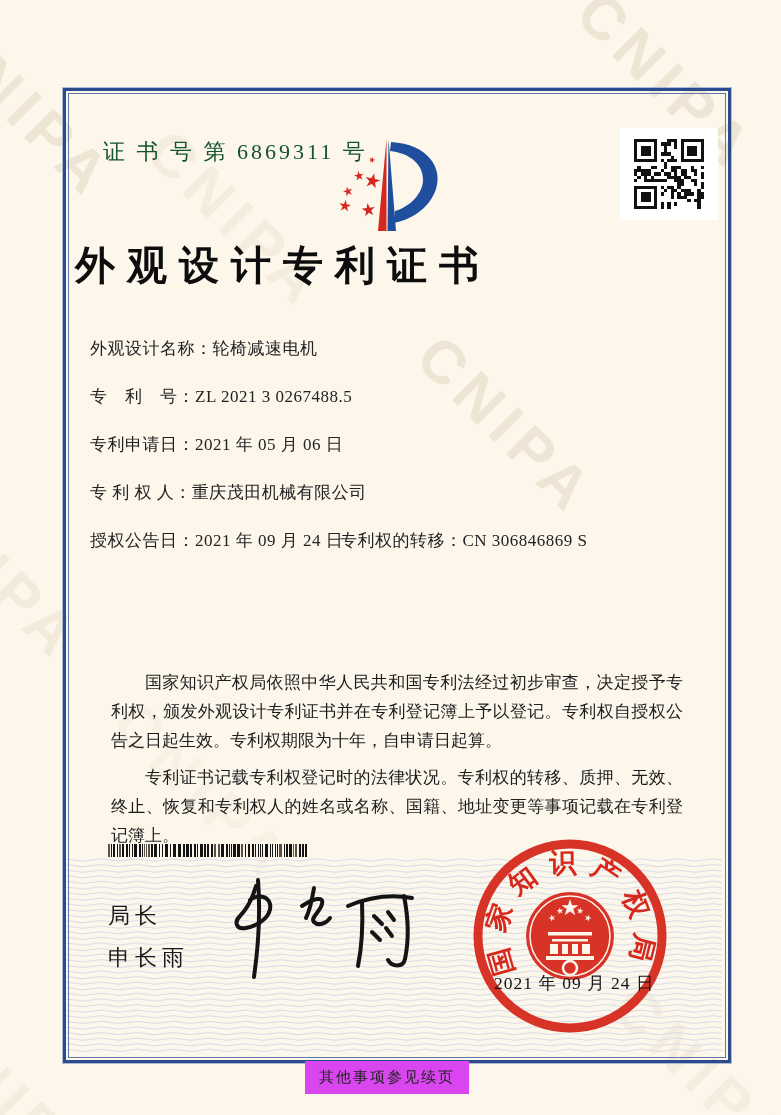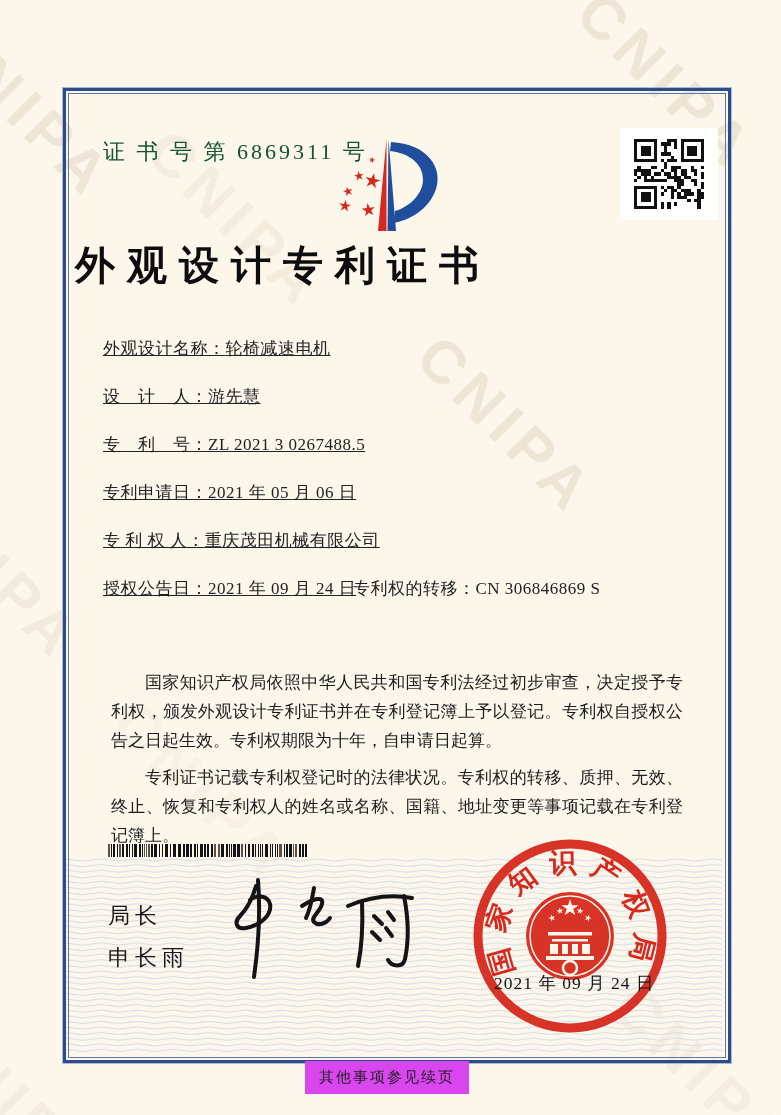--- a/index.html
+++ b/index.html
@@ -9,21 +9,21 @@
       transform-origin:left top;white-space:nowrap;user-select:none;}
   .frame{position:absolute;left:63px;top:88px;width:662px;height:969px;border:3px solid #2c4b8c;
          box-shadow:0 0 0 1px #aeb9d2;}
   .frame-inner{position:absolute;inset:2px;border:1px solid #5f76a8;}
   .cert-no{position:absolute;left:103px;top:137px;font-size:22px;letter-spacing:3px;color:#14532d;}
   .logo{position:absolute;left:336px;top:136px;width:116px;height:102px;}
   .qr-box{position:absolute;left:620px;top:128px;width:98px;height:92px;background:#ffffff;}
   .qr-box svg{position:absolute;left:14px;top:11px;}
   .doc-title{position:absolute;left:63px;top:238px;width:662px;text-align:left;
              font-size:40px;font-weight:bold;letter-spacing:12px;text-indent:12px;color:#0d0d0d;}
-  .fields{position:absolute;left:103px;top:339px;width:590px;display:flex;flex-direction:column;gap:29px;text-decoration:underline;}
+  .fields{position:absolute;left:90px;top:339px;width:590px;display:flex;flex-direction:column;gap:29px;}
   .frow{position:relative;font-size:17px;line-height:19px;letter-spacing:0.5px;white-space:nowrap;}
   .frow .lab{color:#1f1f1f;}
   .grant-no{position:absolute;left:250px;top:0;}
   .paras{position:absolute;left:103px;top:660px;width:588px;font-size:17px;line-height:29px;
          text-align:justify;color:#1d1d1d;}
   .paras p{margin:8px;text-indent:2em;}
   .waves{position:absolute;left:66px;top:858px;width:656px;height:196px;overflow:hidden;}
   .barcode{position:absolute;left:108px;top:844px;}
   .signer{position:absolute;left:108px;top:895px;font-family:"Liberation Sans","DejaVu Sans",sans-serif;
           font-size:22px;letter-spacing:5px;color:#1a1a1a;line-height:42px;}
@@ -340,23 +340,20 @@
       </svg>
   </div>
 
   <div class="doc-title">外观设计专利证书</div>
 
   <div class="fields">
     <div class="frow">
       <span class="lab">外观设计名称：</span><span>轮椅减速电机</span>
     </div>
     <div class="frow">
-      <span class="lab">设　计　人：</span><span>游先慧</span>
-    </div>
-    <div class="frow">
       <span class="lab">专　利　号：</span><span>ZL 2021 3 0267488.5</span>
     </div>
     <div class="frow">
       <span class="lab">专利申请日：</span><span>2021 年 05 月 06 日</span>
     </div>
     <div class="frow">
       <span class="lab">专 利 权 人：</span><span>重庆茂田机械有限公司</span>
     </div>
     <div class="frow">
       <span class="lab">授权公告日：</span><span>2021 年 09 月 24 日</span>

